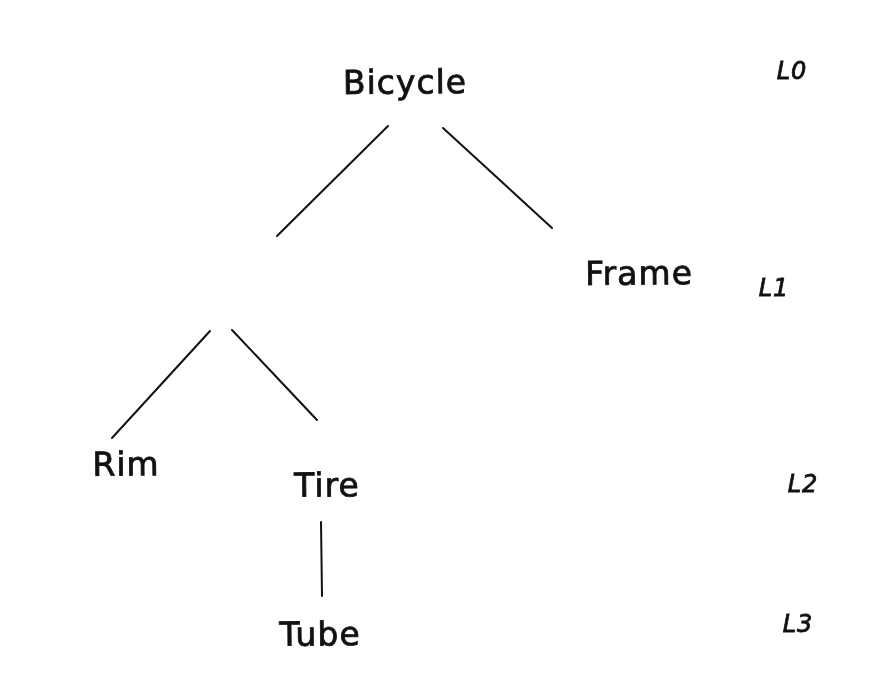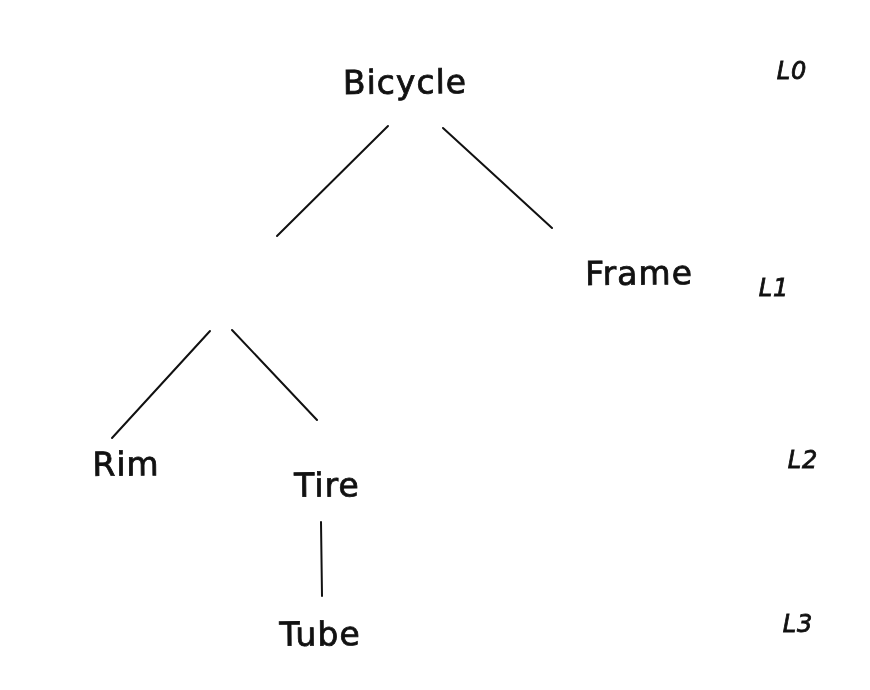--- a/index.html
+++ b/index.html
@@ -56,15 +56,15 @@
       <line x1="232" y1="330" x2="317" y2="420" stroke="#111111" stroke-width="2" stroke-linecap="round"></line>
       <line x1="321" y1="522" x2="322" y2="596" stroke="#111111" stroke-width="2" stroke-linecap="round"></line>
     </svg>
 <div class="node-label" style="left: 405px; top: 82px;">Bicycle</div>
     <div class="node-label" style="left: 639px; top: 273px;">Frame</div>
     <div class="node-label" style="left: 126px; top: 464px;">Rim</div>
     <div class="node-label" style="left: 320px; top: 634px;">Tube</div>
     <div class="node-label" style="left: 327px; top: 485px;">Tire</div>
     <div class="level-label" style="left: 792px; top: 71px;">L0</div>
     <div class="level-label" style="left: 774px; top: 288px;">L1</div>
-    <div class="level-label" style="left: 803px; top: 460px;">L2</div>
+    <div class="level-label" style="left: 803px; top: 484px;">L2</div>
     <div class="level-label" style="left: 798px; top: 624px;">L3</div>
   </div>
 
 </body></html>

